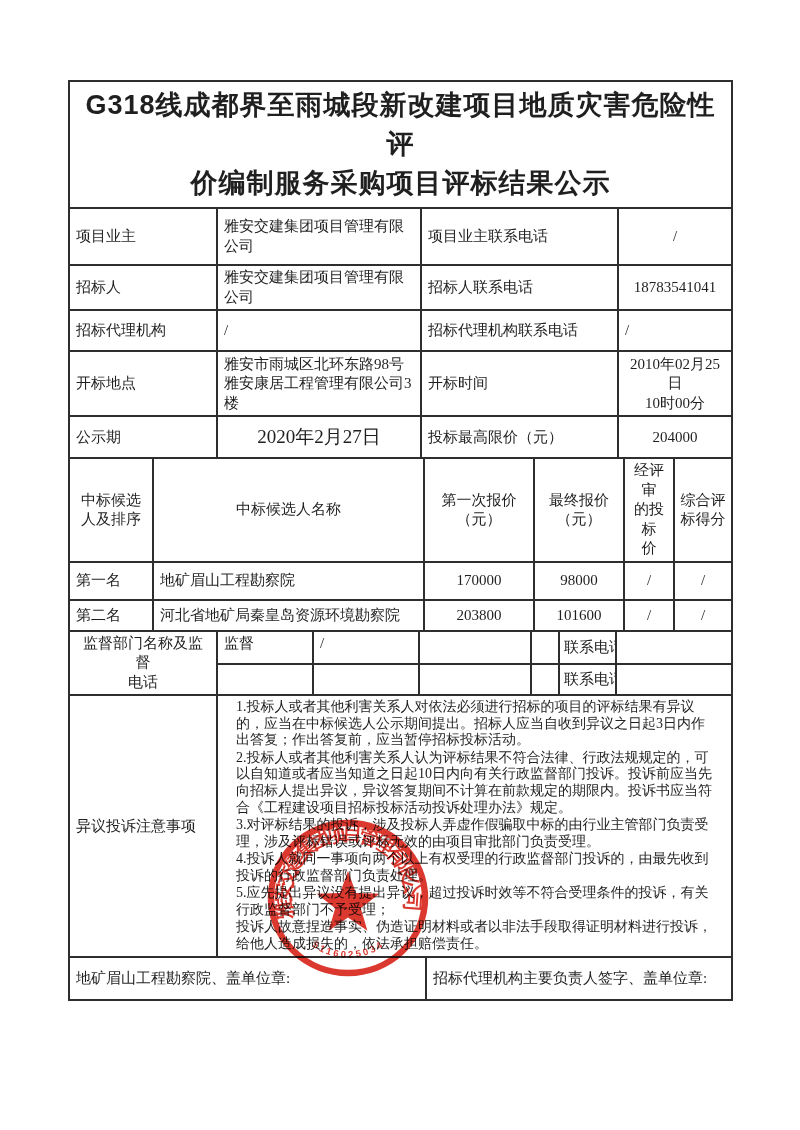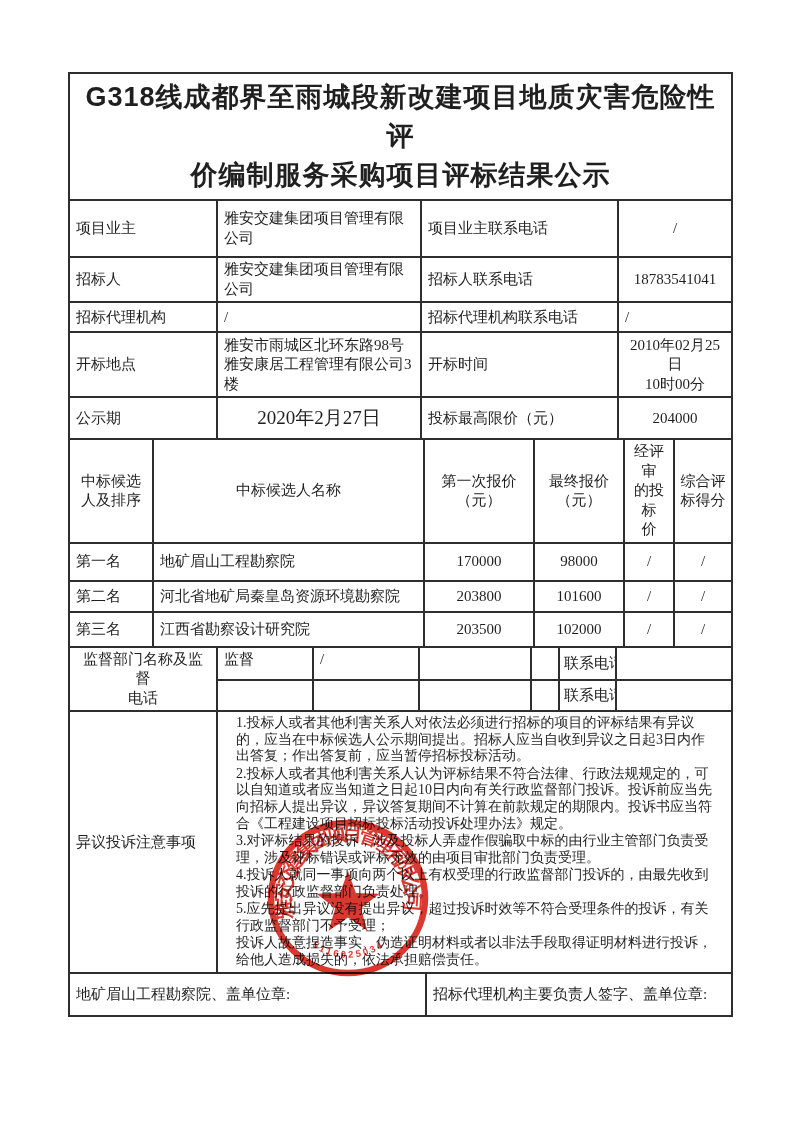--- a/index.html
+++ b/index.html
@@ -1,21 +1,21 @@
 <!DOCTYPE html>
 <html><head>
 <meta charset="utf-8">
 <style>
   html,body{margin:0;padding:0;}
   body{
     width:800px;height:1130px;position:relative;background:#ffffff;
     font-family:"Liberation Serif","DejaVu Serif",serif;color:#1f1f1f;
     overflow:hidden;
   }
-  .doc{position:absolute;left:68px;top:72px;width:663px;}
+  .doc{position:absolute;left:68px;top:80px;width:663px;}
   table{border-collapse:collapse;table-layout:fixed;width:663px;margin-top:-2px;}
   table.first{margin-top:0;}
   td{
     border:2px solid #2e2e2e;padding:2px 6px;font-size:15px;line-height:1.3;
     vertical-align:middle;overflow:hidden;word-break:break-all;
   }
   .title-cell{
     font-family:"Liberation Sans","DejaVu Sans",sans-serif;
     font-weight:bold;font-size:27px;line-height:1.45;text-align:center;
     letter-spacing:1px;white-space:pre-line;padding:4px 2px;
@@ -59,21 +59,21 @@
       <td>雅安交建集团项目管理有限公司</td>
       <td>项目业主联系电话</td>
       <td class="c">/</td>
     </tr>
     <tr style="height:44px">
       <td>招标人</td>
       <td>雅安交建集团项目管理有限公司</td>
       <td>招标人联系电话</td>
       <td class="c">18783541041</td>
     </tr>
-    <tr style="height:30px">
+    <tr style="height:41px">
       <td>招标代理机构</td>
       <td>/</td>
       <td>招标代理机构联系电话</td>
       <td>/</td>
     </tr>
     <tr style="height:65px">
       <td>开标地点</td>
       <td>雅安市雨城区北环东路98号雅安康居工程管理有限公司3楼</td>
       <td>开标时间</td>
       <td class="c pre">2010年02月25日
@@ -121,28 +121,20 @@
       <td class="c">/</td>
     </tr>
     <tr style="height:31px">
       <td>第二名</td>
       <td>河北省地矿局秦皇岛资源环境勘察院</td>
       <td class="c">203800</td>
       <td class="c">101600</td>
       <td class="c">/</td>
       <td class="c">/</td>
     </tr>
-    <tr style="height:35px">
-      <td>第三名</td>
-      <td>江西省勘察设计研究院</td>
-      <td class="c">203500</td>
-      <td class="c">102000</td>
-      <td class="c">/</td>
-      <td class="c">/</td>
-    </tr>
   </tbody>
     </table>
 
   <table>
     <colgroup>
       <col style="width:148px">
         <col style="width:96px">
         <col style="width:106px">
       <col style="width:112px">
         <col style="width:28px">

